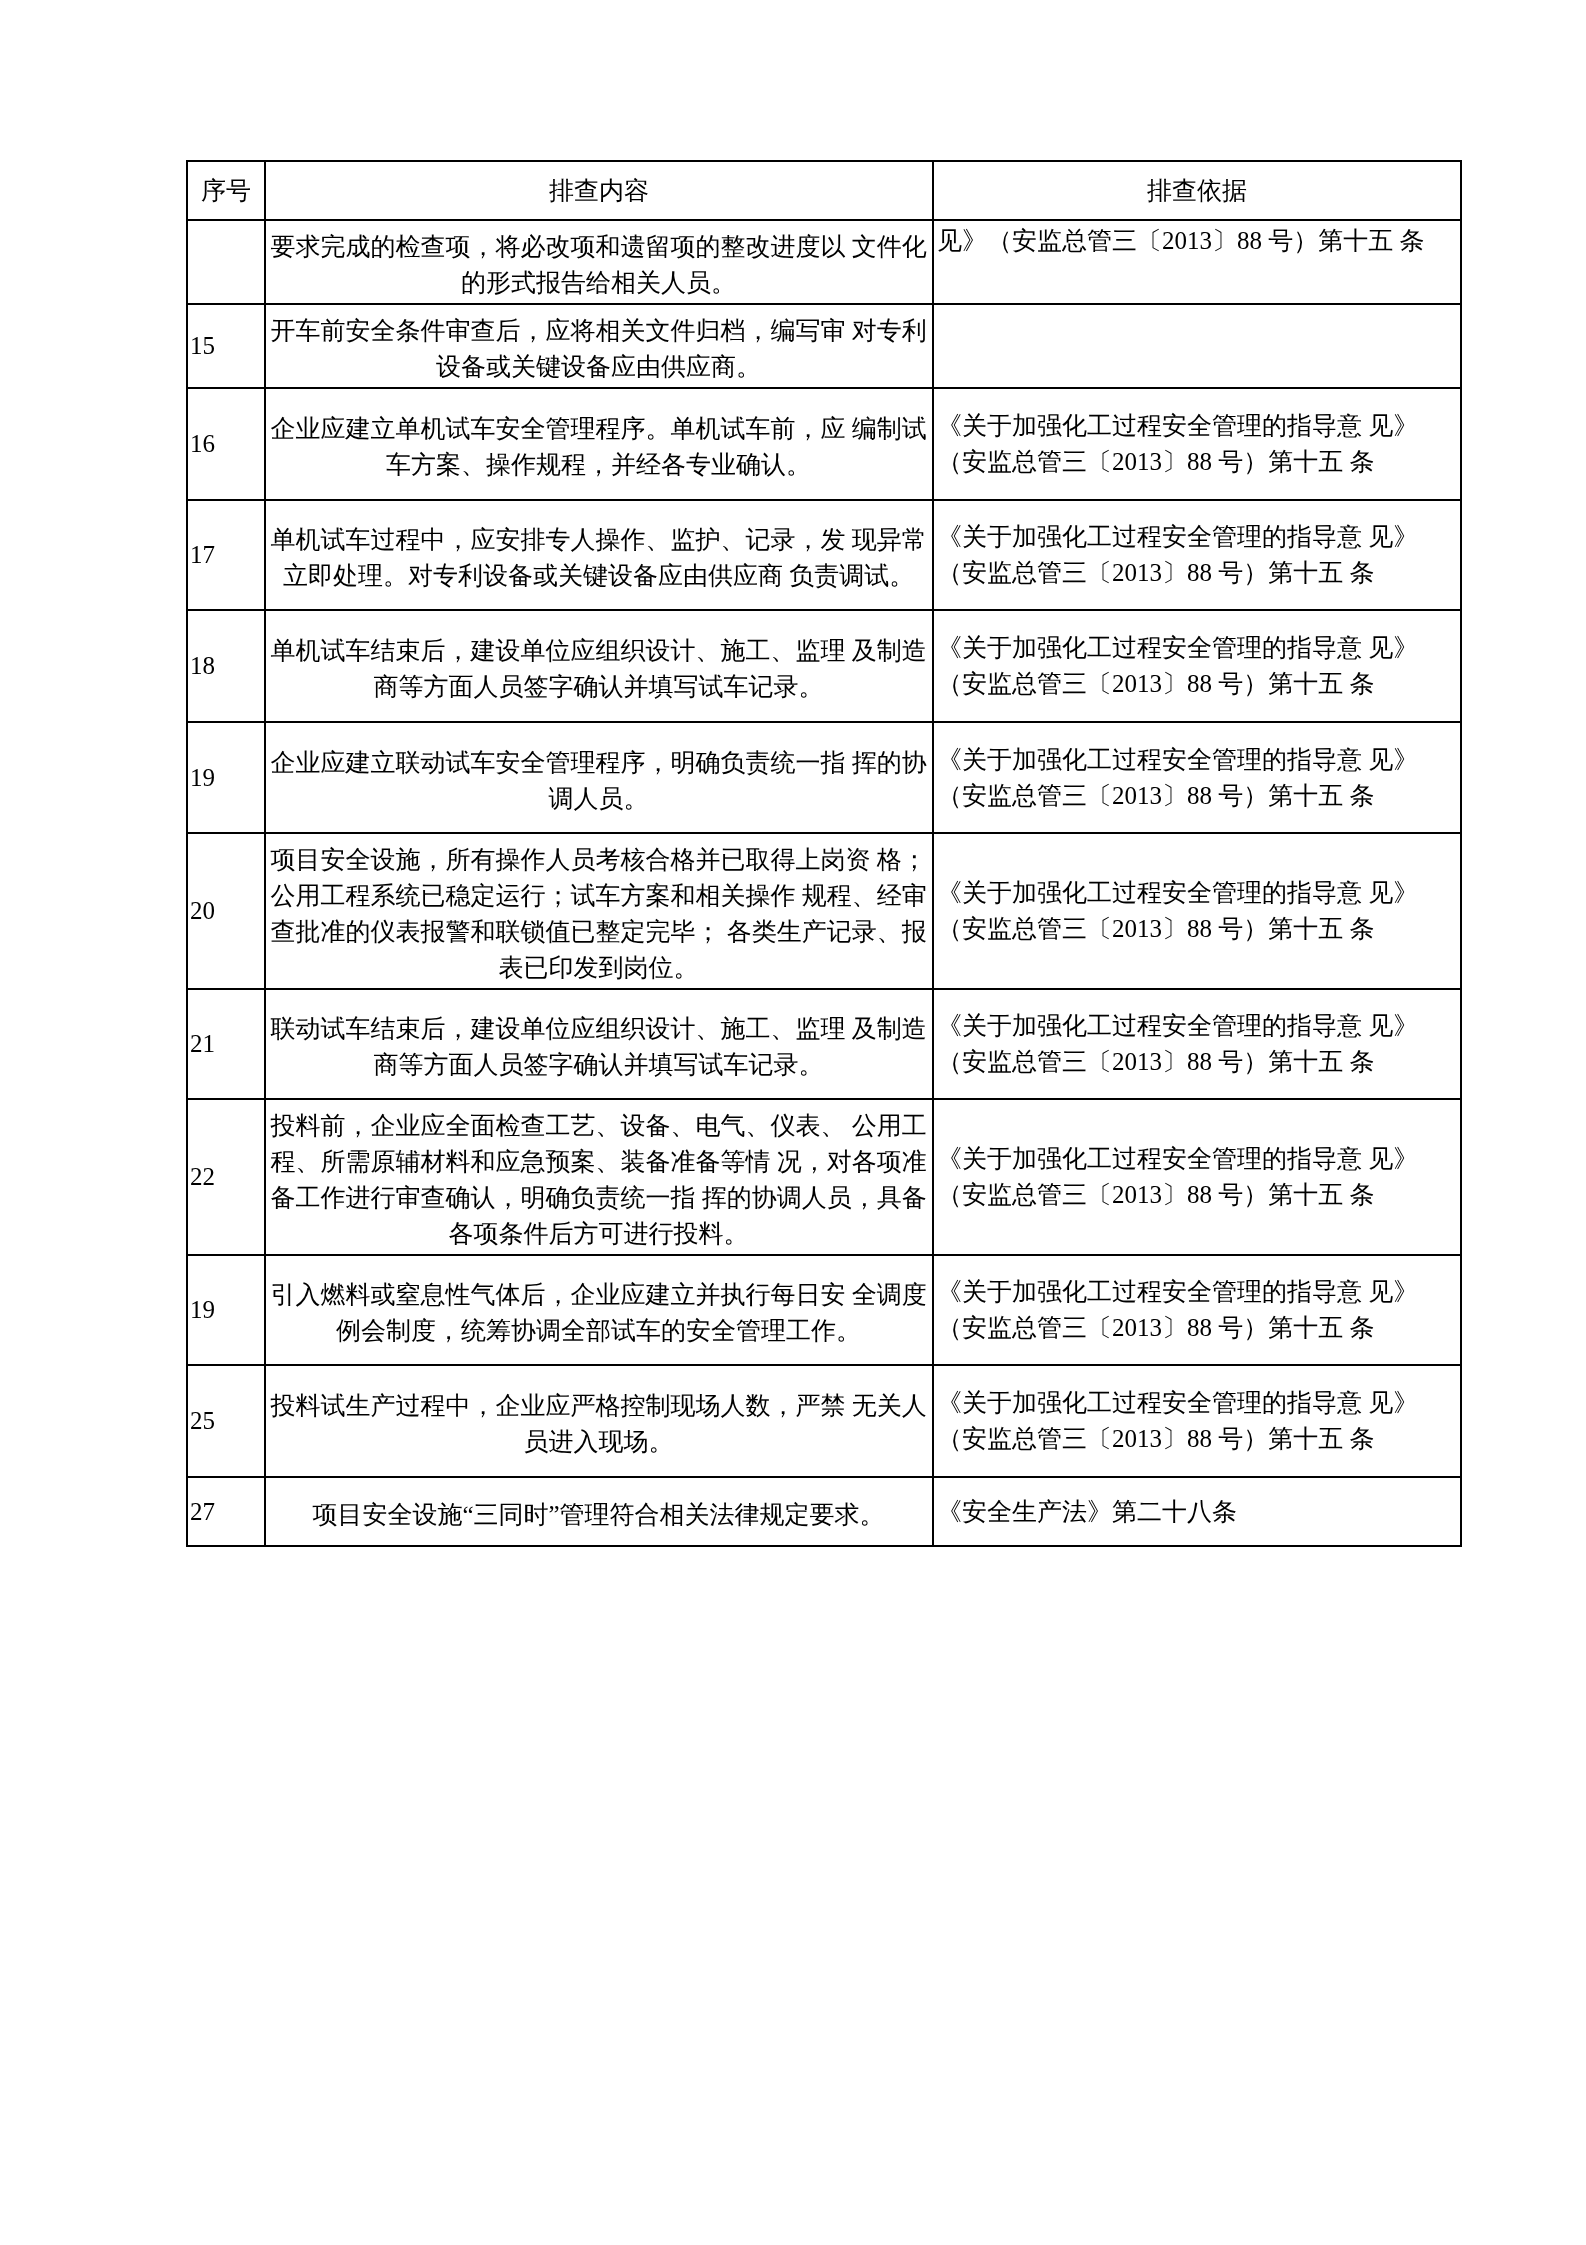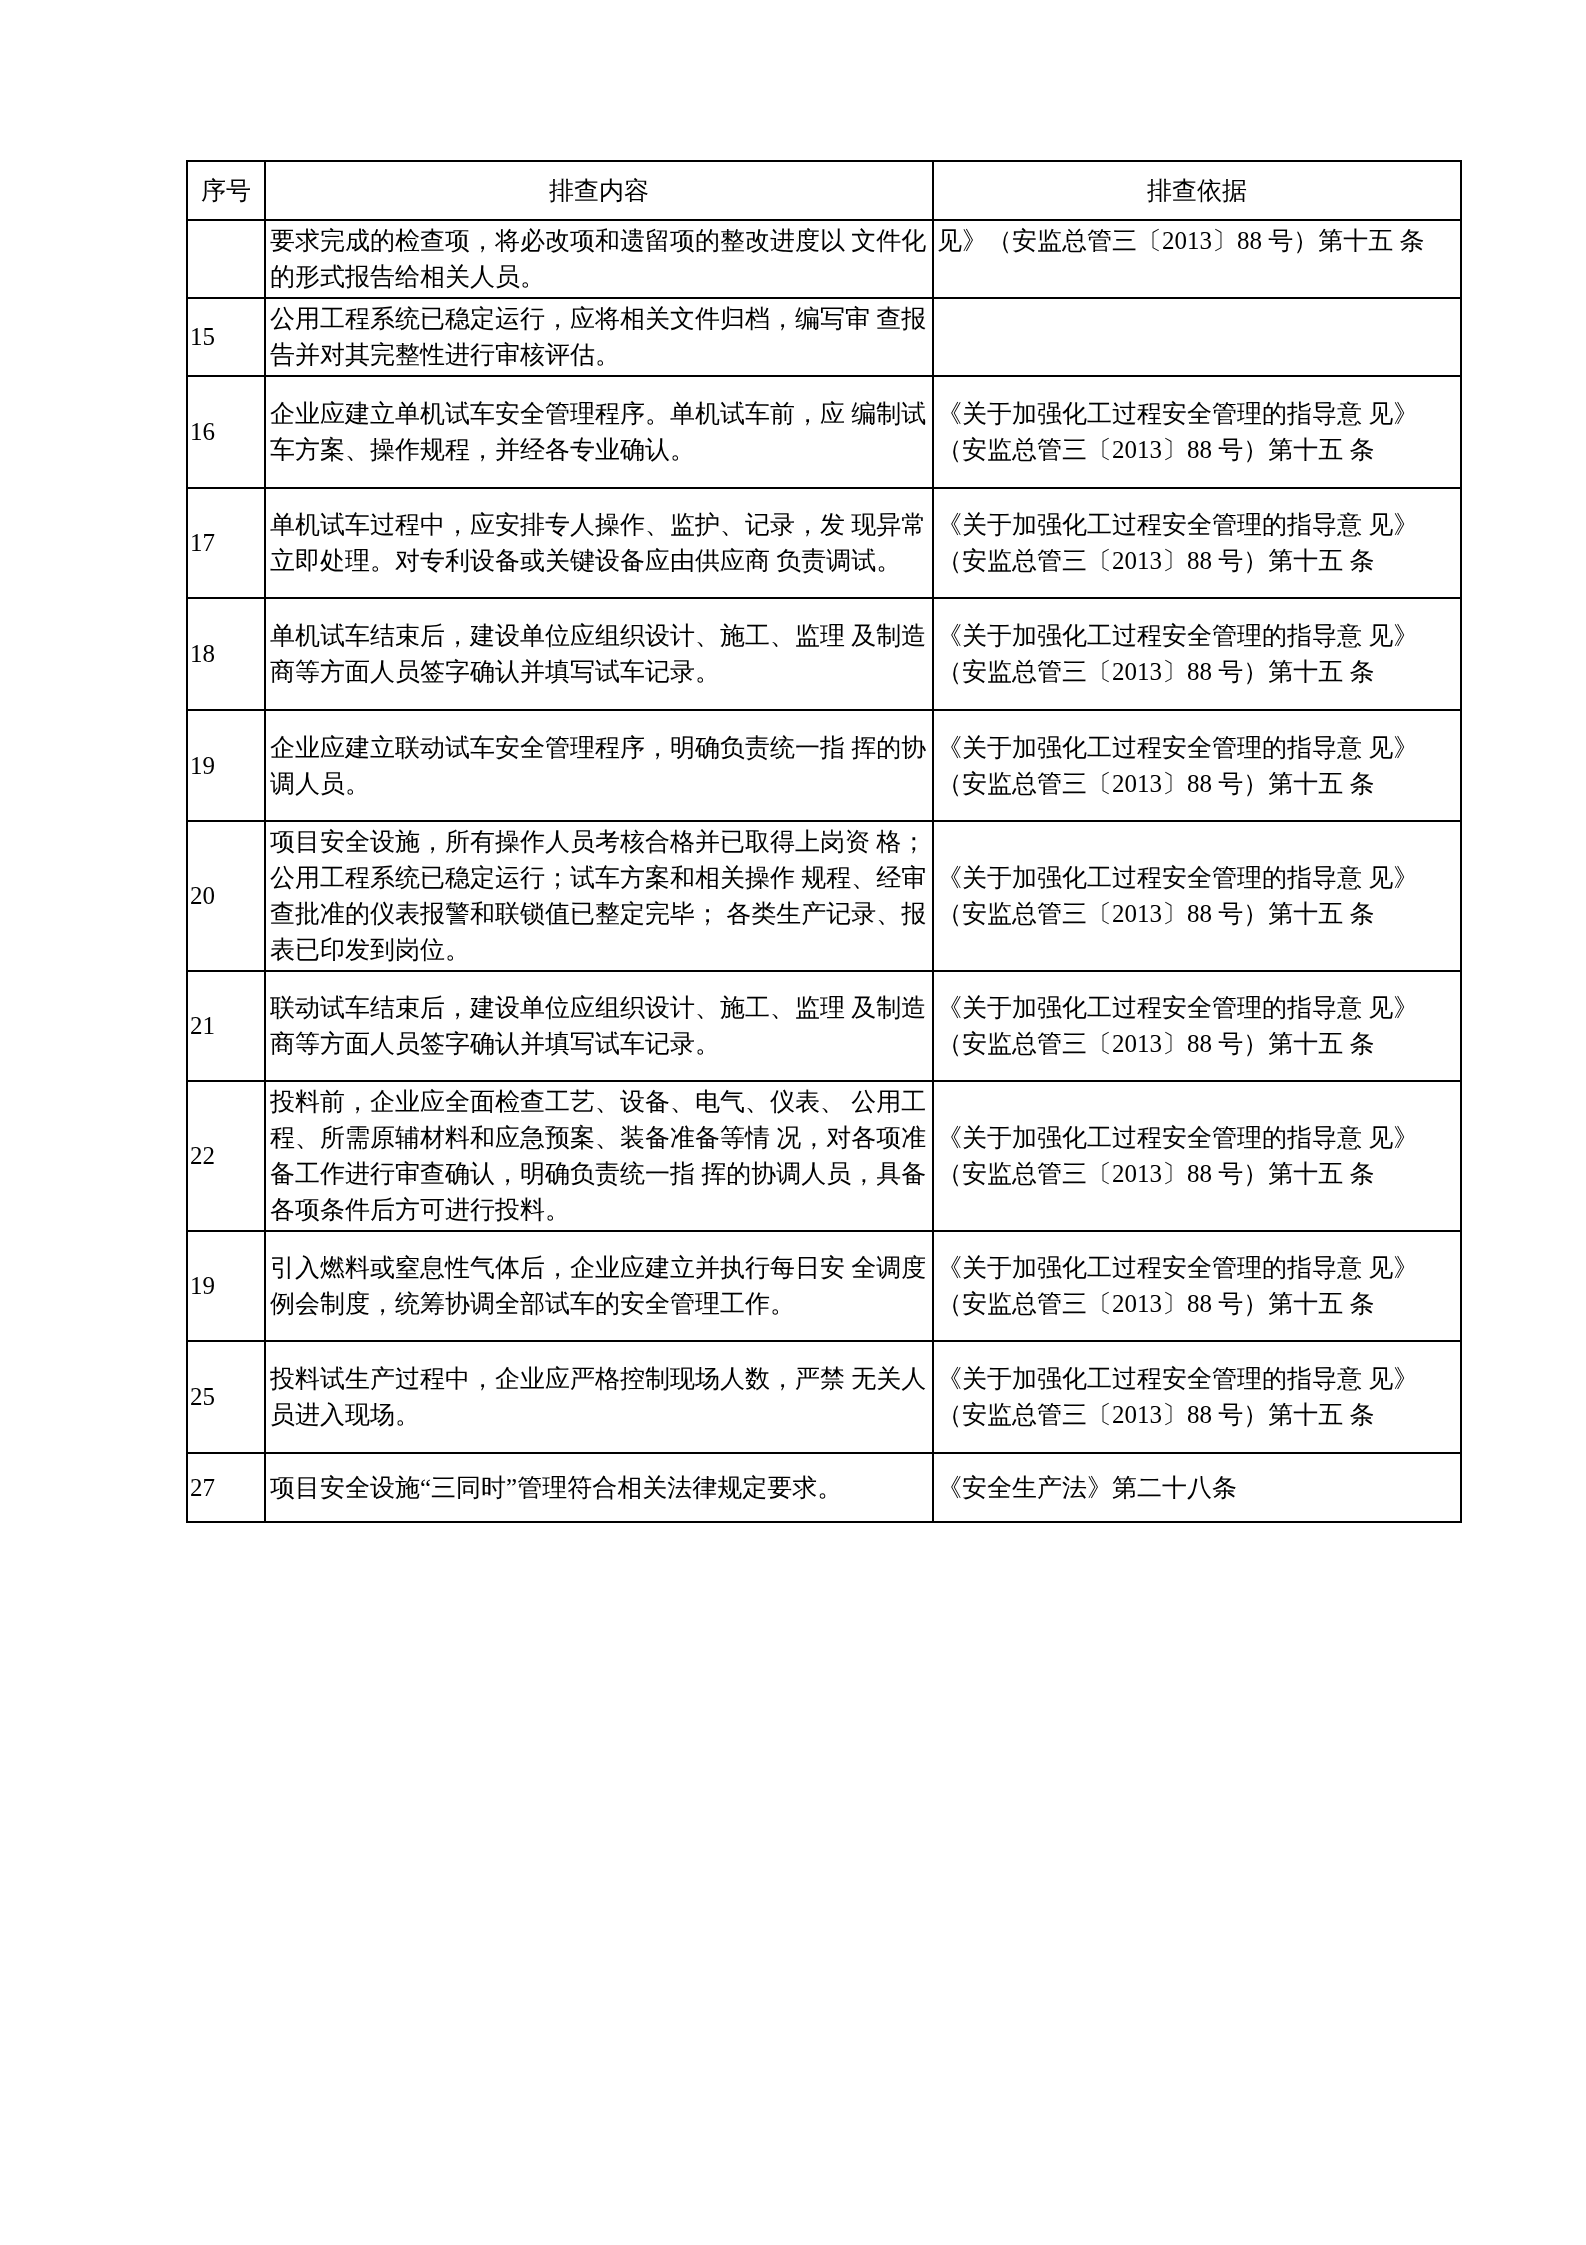--- a/index.html
+++ b/index.html
@@ -40,22 +40,22 @@
     word-break: break-all;
   }
   table.checklist th {
     text-align: center;
     padding: 2px 2px;
   }
   td.c-no {
     padding: 2px 2px;
   }
   td.c-content {
-    text-align: left;
-    padding: 2px 5px 2px 4px;
+    text-align: center;
+    padding: 8px 5px 2px 4px;
   }
   td.c-basis {
     text-align: left;
     padding: 2px 3px 2px 3px;
   }
   tr.vtop td {
     vertical-align: top;
   }
 </style>
 </head>
@@ -76,21 +76,21 @@
       </tr>
     </thead>
     <tbody>
       <tr class="vtop" style="height:75px">
         <td class="c-no"></td>
         <td class="c-content">要求完成的检查项，将必改项和遗留项的整改进度以 文件化的形式报告给相关人员。</td>
         <td class="c-basis">见》（安监总管三〔2013〕88 号）第十五 条</td>
       </tr>
       <tr style="height:76px">
         <td class="c-no">15</td>
-        <td class="c-content">公用工程系统已稳定运行，应将相关文件归档，编写审 查报告并对其完整性进行审核评估。</td>
+        <td class="c-content">开车前安全条件审查后，应将相关文件归档，编写审 对专利设备或关键设备应由供应商。</td>
         <td class="c-basis"></td>
       </tr>
       <tr style="height:112px">
         <td class="c-no">16</td>
         <td class="c-content">企业应建立单机试车安全管理程序。单机试车前，应 编制试车方案、操作规程，并经各专业确认。</td>
         <td class="c-basis">《关于加强化工过程安全管理的指导意 见》（安监总管三〔2013〕88 号）第十五 条</td>
       </tr>
       <tr style="height:110px">
         <td class="c-no">17</td>
         <td class="c-content">单机试车过程中，应安排专人操作、监护、记录，发 现异常立即处理。对专利设备或关键设备应由供应商 负责调试。</td>

